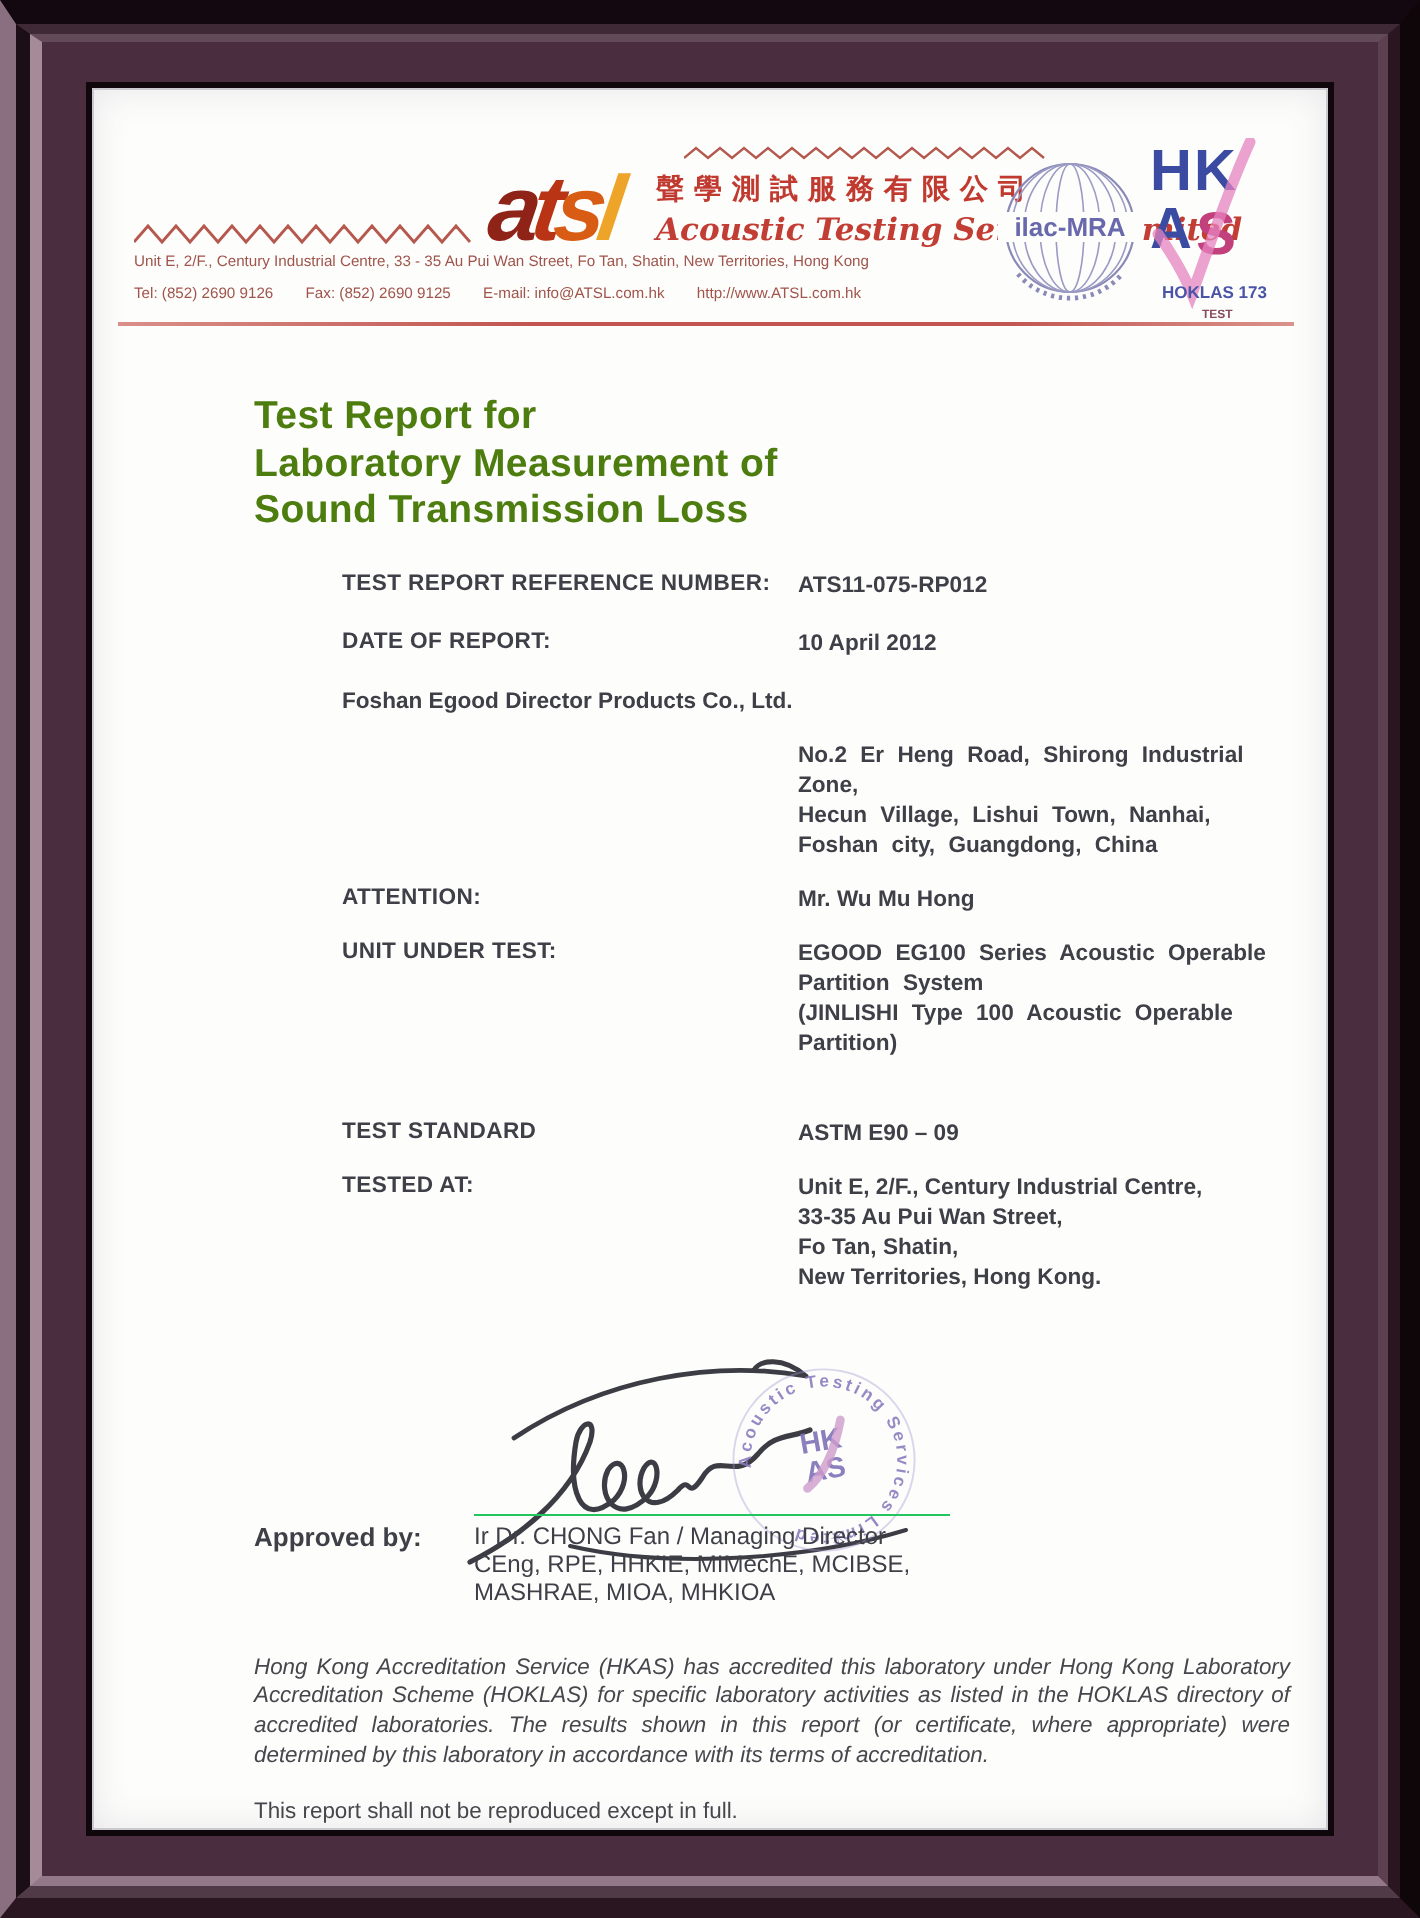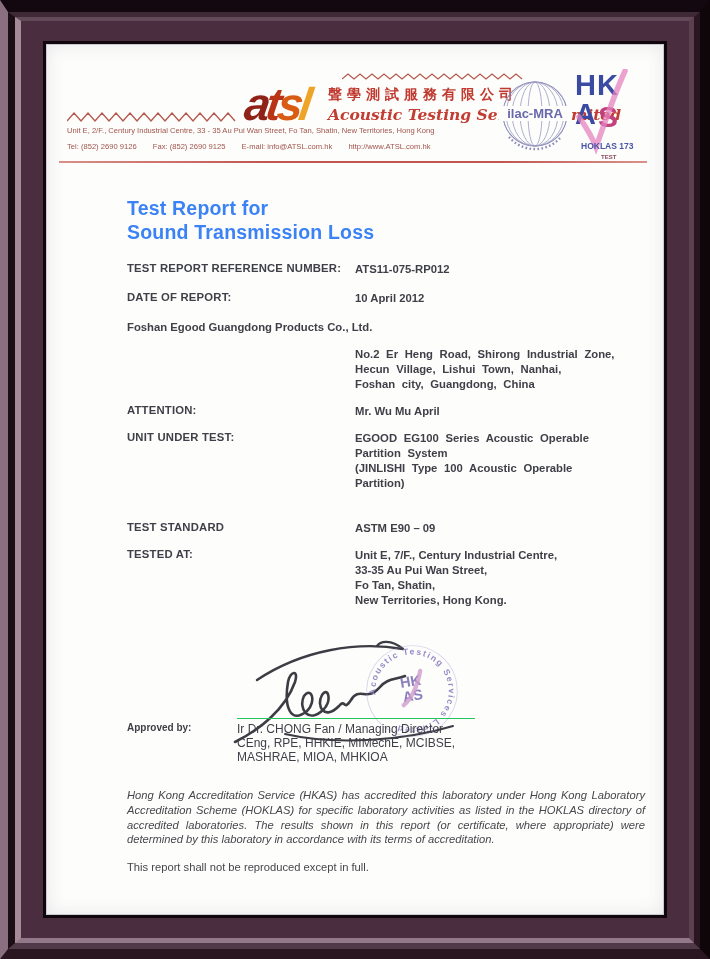--- a/index.html
+++ b/index.html
@@ -42,38 +42,38 @@
       color:#c23d33;font-size:15.5px;margin-top:1px;white-space:nowrap;}
   .ilac{position:absolute;left:438px;top:26px;}
   .hkas{position:absolute;left:512px;top:18px;}
   .addr{position:absolute;left:6px;top:72px;font-size:7.6px;font-weight:normal;
         color:#a0544b;line-height:15.5px;white-space:nowrap;}
   .contact span{margin-right:14px;text-align:right;}
   .rule{position:absolute;left:-2px;right:2px;top:110px;height:2px;
         background:linear-gradient(90deg,#d98f88,#c25550 35%,#c25550 75%,#da928a);}
 
   
-  .title{margin:30px 0 10px 66px;font-size:19.5px;font-weight:bold;color:#3b82f6;
+  .title{margin:30px 0 10px 66px;font-size:19.5px;font-weight:bold;color:#4d7c0f;
          line-height:23.5px;letter-spacing:.2px;}
 
   
   .rows{margin:18px 0 0 66px;width:515px;color:#3f3f48;}
-  .row{display:flex;margin-bottom:14px;}
+  .row{display:flex;margin-bottom:14px;margin-left:44px;}
   .row .lab{width:228px;flex:none;font-size:11.3px;font-weight:bold;letter-spacing:.2px;}
   .row .val{font-size:11.3px;font-weight:bold;white-space:pre-line;line-height:15px;}
   .row.tight{margin-bottom:12px;}
   .row.gap-after{margin-bottom:30px;}
   .spread{word-spacing:3.5px;}
 
   
   .approval{margin-left:66px;position:relative;padding-top:96px;width:515px;}
   .sig-svg{position:absolute;left:100px;top:14px;}
   .stamp{position:absolute;left:232px;top:16px;opacity:.88;transform:rotate(-10deg);}
   .sig-row{display:flex;align-items:flex-start;position:relative;}
-  .app-label{font-size:10px;font-weight:bold;color:#3f3f48;width:110px;flex:none;
+  .app-label{font-size:13px;font-weight:bold;color:#3f3f48;width:110px;flex:none;
              padding-top:4px;}
   .sig-block{border-top:1px solid #22c55e;width:238px;padding-top:3px;
              font-size:12px;font-weight:normal;color:#3f3f48;line-height:14px;}
 
   
   .accred{margin:24px 0 0 66px;width:518px;font-size:11.2px;color:#46464c;
           line-height:14.8px;text-align:justify;font-style:italic;}
   .note{margin:14px 0 0 66px;font-size:11.2px;color:#46464c;}
 
   svg text{font-family:"Liberation Sans",sans-serif;}
@@ -134,59 +134,60 @@
             <span>E-mail: info@ATSL.com.hk</span>
             <span>http://www.ATSL.com.hk</span>
           </div>
         </div>
 
         <div class="rule"></div>
       </div>
 
       <div class="title">
         <div>Test Report for</div>
+        <div>Laboratory Measurement of</div>
         <div>Sound Transmission Loss</div>
       </div>
 
       <div class="rows">
         <div class="row">
           <div class="lab">TEST REPORT REFERENCE NUMBER:</div>
           <div class="val">ATS11-075-RP012</div>
         </div>
         <div class="row">
           <div class="lab">DATE OF REPORT:</div>
           <div class="val">10 April 2012</div>
         </div>
         <div class="row tight">
-          <div class="val">Foshan Egood Guangdong Products Co., Ltd.</div>
+          <div class="val">Foshan Egood Director Products Co., Ltd.</div>
         </div>
         <div class="row tight">
           <div class="lab"></div>
           <div class="val spread">No.2 Er Heng Road, Shirong Industrial Zone,
 Hecun Village, Lishui Town, Nanhai,
 Foshan city, Guangdong, China</div>
         </div>
         <div class="row tight">
           <div class="lab">ATTENTION:</div>
-          <div class="val">Mr. Wu Mu April</div>
+          <div class="val">Mr. Wu Mu Hong</div>
         </div>
         <div class="row gap-after">
           <div class="lab">UNIT UNDER TEST:</div>
           <div class="val spread">EGOOD EG100 Series Acoustic Operable
 Partition System
 (JINLISHI Type 100 Acoustic Operable
 Partition)</div>
         </div>
         <div class="row tight">
           <div class="lab">TEST STANDARD</div>
           <div class="val">ASTM E90 – 09</div>
         </div>
         <div class="row">
           <div class="lab">TESTED AT:</div>
-          <div class="val">Unit E, 7/F., Century Industrial Centre,
+          <div class="val">Unit E, 2/F., Century Industrial Centre,
 33-35 Au Pui Wan Street,
 Fo Tan, Shatin,
 New Territories, Hong Kong.</div>
         </div>
       </div>
 
       <div class="approval">
 
         <svg class="sig-svg" width="250" height="108" viewBox="0 0 250 108">
           <path d="M30,44 C75,14 130,5 176,13 M176,13 C164,3 153,5 150,10" stroke="#3c3c44" stroke-width="2.4" fill="none" stroke-linecap="round"></path>

